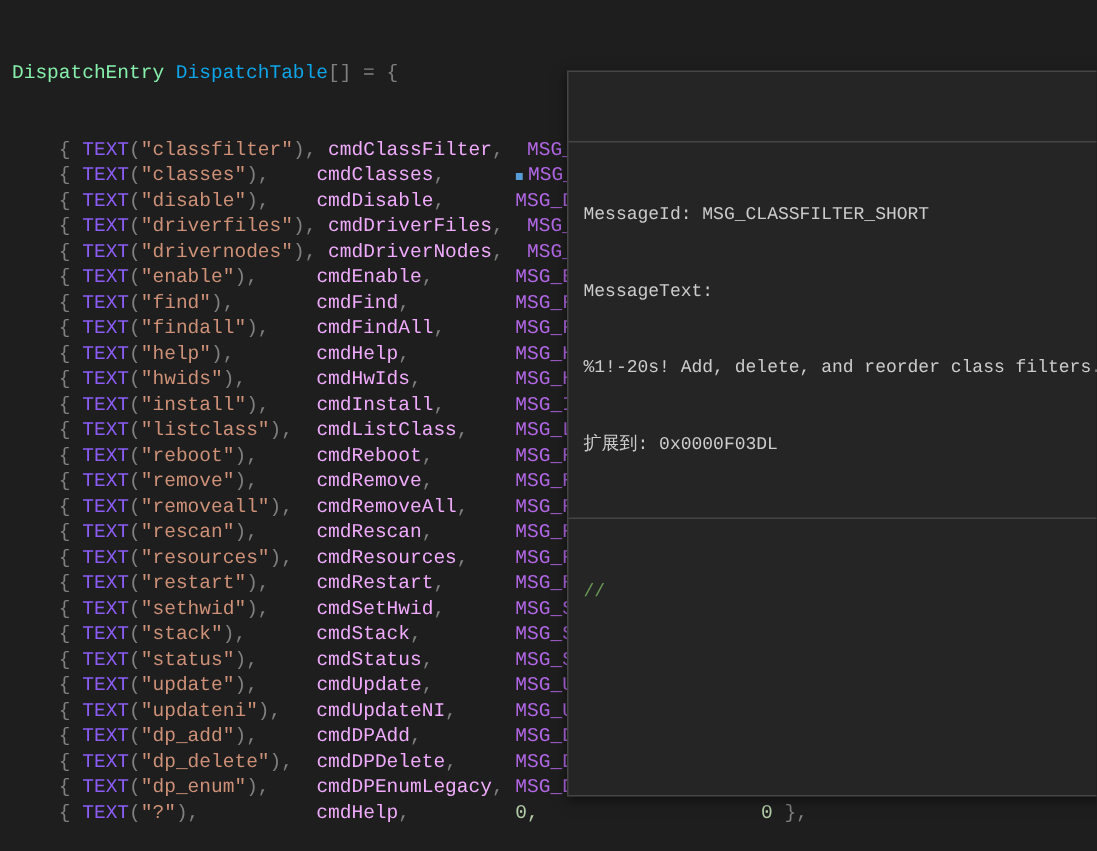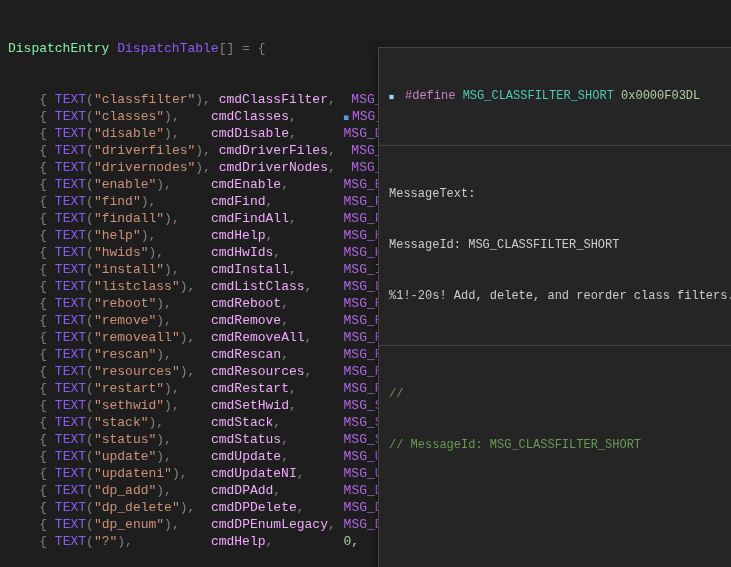--- a/index.html
+++ b/index.html
@@ -1,19 +1,19 @@
 <!DOCTYPE html>
 <html><head>
 <meta charset="utf-8">
 <style>
 html,body{margin:0;padding:0;background:#1e1e1e;color:#d4d4d4;font-family:Consolas,"Courier New",monospace;font-size:13px;line-height:17px;overflow:hidden;width:731px;height:567px}
 .editor{padding:6px 0 0 8px;white-space:pre;position:relative}
 .d{color:#808080} 
 .ty{color:#86efac} 
-.id{color:#8b5cf6} 
+.id{color:#0ea5e9} 
 .kw{color:#8b5cf6} 
 .mc{color:#b267e6} 
 .st{color:#ce9178} 
 .fn{color:#f0abfc} 
 .nu{color:#b5cea8}
 .line{height:17px}
 
 .tooltip{
  position:absolute;left:378px;top:47px;width:340px;
  background:#252526;border:1px solid #454545;color:#cccccc;
@@ -33,28 +33,27 @@
 </head>
 <body>
 
 <div class="editor">
  <div class="line"><span class="ty">DispatchEntry</span> <span class="id">DispatchTable</span><span class="d">[] = {</span></div>
  <div id="rows"><div class="line">    <span class="d">{</span> <span class="kw">TEXT</span><span class="d">(</span><span class="st">"classfilter"</span><span class="d">),</span> <span class="fn">cmdClassFilter</span><span class="d">,</span>  <span class="mc">MSG_CLASSFILTER_SHORT,</span> <span class="mc">MSG_CLASSFILTER_LONG</span> <span class="d">},</span></div><div class="line">    <span class="d">{</span> <span class="kw">TEXT</span><span class="d">(</span><span class="st">"classes"</span><span class="d">),</span>    <span class="fn">cmdClasses</span><span class="d">,</span>      <span class="sq">◼</span><span class="mc">MSG_CLA</span></div><div class="line">    <span class="d">{</span> <span class="kw">TEXT</span><span class="d">(</span><span class="st">"disable"</span><span class="d">),</span>    <span class="fn">cmdDisable</span><span class="d">,</span>      <span class="mc">MSG_DIS</span></div><div class="line">    <span class="d">{</span> <span class="kw">TEXT</span><span class="d">(</span><span class="st">"driverfiles"</span><span class="d">),</span> <span class="fn">cmdDriverFiles</span><span class="d">,</span>  <span class="mc">MSG_DRI</span></div><div class="line">    <span class="d">{</span> <span class="kw">TEXT</span><span class="d">(</span><span class="st">"drivernodes"</span><span class="d">),</span> <span class="fn">cmdDriverNodes</span><span class="d">,</span>  <span class="mc">MSG_DRI</span></div><div class="line">    <span class="d">{</span> <span class="kw">TEXT</span><span class="d">(</span><span class="st">"enable"</span><span class="d">),</span>     <span class="fn">cmdEnable</span><span class="d">,</span>       <span class="mc">MSG_ENA</span></div><div class="line">    <span class="d">{</span> <span class="kw">TEXT</span><span class="d">(</span><span class="st">"find"</span><span class="d">),</span>       <span class="fn">cmdFind</span><span class="d">,</span>         <span class="mc">MSG_FIN</span></div><div class="line">    <span class="d">{</span> <span class="kw">TEXT</span><span class="d">(</span><span class="st">"findall"</span><span class="d">),</span>    <span class="fn">cmdFindAll</span><span class="d">,</span>      <span class="mc">MSG_FIN</span></div><div class="line">    <span class="d">{</span> <span class="kw">TEXT</span><span class="d">(</span><span class="st">"help"</span><span class="d">),</span>       <span class="fn">cmdHelp</span><span class="d">,</span>         <span class="mc">MSG_HEL</span></div><div class="line">    <span class="d">{</span> <span class="kw">TEXT</span><span class="d">(</span><span class="st">"hwids"</span><span class="d">),</span>      <span class="fn">cmdHwIds</span><span class="d">,</span>        <span class="mc">MSG_HWI</span></div><div class="line">    <span class="d">{</span> <span class="kw">TEXT</span><span class="d">(</span><span class="st">"install"</span><span class="d">),</span>    <span class="fn">cmdInstall</span><span class="d">,</span>      <span class="mc">MSG_INS</span></div><div class="line">    <span class="d">{</span> <span class="kw">TEXT</span><span class="d">(</span><span class="st">"listclass"</span><span class="d">),</span>  <span class="fn">cmdListClass</span><span class="d">,</span>    <span class="mc">MSG_LIS</span></div><div class="line">    <span class="d">{</span> <span class="kw">TEXT</span><span class="d">(</span><span class="st">"reboot"</span><span class="d">),</span>     <span class="fn">cmdReboot</span><span class="d">,</span>       <span class="mc">MSG_REB</span></div><div class="line">    <span class="d">{</span> <span class="kw">TEXT</span><span class="d">(</span><span class="st">"remove"</span><span class="d">),</span>     <span class="fn">cmdRemove</span><span class="d">,</span>       <span class="mc">MSG_REM</span></div><div class="line">    <span class="d">{</span> <span class="kw">TEXT</span><span class="d">(</span><span class="st">"removeall"</span><span class="d">),</span>  <span class="fn">cmdRemoveAll</span><span class="d">,</span>    <span class="mc">MSG_REM</span></div><div class="line">    <span class="d">{</span> <span class="kw">TEXT</span><span class="d">(</span><span class="st">"rescan"</span><span class="d">),</span>     <span class="fn">cmdRescan</span><span class="d">,</span>       <span class="mc">MSG_RES</span></div><div class="line">    <span class="d">{</span> <span class="kw">TEXT</span><span class="d">(</span><span class="st">"resources"</span><span class="d">),</span>  <span class="fn">cmdResources</span><span class="d">,</span>    <span class="mc">MSG_RESOURCES_SHORT,</span> <span class="mc">MSG_RESOURCES_LONG</span> <span class="d">},</span></div><div class="line">    <span class="d">{</span> <span class="kw">TEXT</span><span class="d">(</span><span class="st">"restart"</span><span class="d">),</span>    <span class="fn">cmdRestart</span><span class="d">,</span>      <span class="mc">MSG_RESTART_SHORT,</span>   <span class="mc">MSG_RESTART_LONG</span> <span class="d">},</span></div><div class="line">    <span class="d">{</span> <span class="kw">TEXT</span><span class="d">(</span><span class="st">"sethwid"</span><span class="d">),</span>    <span class="fn">cmdSetHwid</span><span class="d">,</span>      <span class="mc">MSG_SETHWID_SHORT,</span>   <span class="mc">MSG_SETHWID_LONG</span> <span class="d">},</span></div><div class="line">    <span class="d">{</span> <span class="kw">TEXT</span><span class="d">(</span><span class="st">"stack"</span><span class="d">),</span>      <span class="fn">cmdStack</span><span class="d">,</span>        <span class="mc">MSG_STACK_SHORT,</span>     <span class="mc">MSG_STACK_LONG</span> <span class="d">},</span></div><div class="line">    <span class="d">{</span> <span class="kw">TEXT</span><span class="d">(</span><span class="st">"status"</span><span class="d">),</span>     <span class="fn">cmdStatus</span><span class="d">,</span>       <span class="mc">MSG_STATUS_SHORT,</span>    <span class="mc">MSG_STATUS_LONG</span> <span class="d">},</span></div><div class="line">    <span class="d">{</span> <span class="kw">TEXT</span><span class="d">(</span><span class="st">"update"</span><span class="d">),</span>     <span class="fn">cmdUpdate</span><span class="d">,</span>       <span class="mc">MSG_UPDATE_SHORT,</span>    <span class="mc">MSG_UPDATE_LONG</span> <span class="d">},</span></div><div class="line">    <span class="d">{</span> <span class="kw">TEXT</span><span class="d">(</span><span class="st">"updateni"</span><span class="d">),</span>   <span class="fn">cmdUpdateNI</span><span class="d">,</span>     <span class="mc">MSG_UPDATENI_SHORT,</span>  <span class="mc">MSG_UPDATENI_LONG</span> <span class="d">},</span></div><div class="line">    <span class="d">{</span> <span class="kw">TEXT</span><span class="d">(</span><span class="st">"dp_add"</span><span class="d">),</span>     <span class="fn">cmdDPAdd</span><span class="d">,</span>        <span class="mc">MSG_DPADD_SHORT,</span>     <span class="mc">MSG_DPADD_LONG</span> <span class="d">},</span></div><div class="line">    <span class="d">{</span> <span class="kw">TEXT</span><span class="d">(</span><span class="st">"dp_delete"</span><span class="d">),</span>  <span class="fn">cmdDPDelete</span><span class="d">,</span>     <span class="mc">MSG_DPDELETE_SHORT,</span>  <span class="mc">MSG_DPDELETE_LONG</span> <span class="d">},</span></div><div class="line">    <span class="d">{</span> <span class="kw">TEXT</span><span class="d">(</span><span class="st">"dp_enum"</span><span class="d">),</span>    <span class="fn">cmdDPEnumLegacy</span><span class="d">,</span> <span class="mc">MSG_DPENUM_SHORT,</span>    <span class="mc">MSG_DPENUM_LONG</span> <span class="d">},</span></div><div class="line">    <span class="d">{</span> <span class="kw">TEXT</span><span class="d">(</span><span class="st">"?"</span><span class="d">),</span>          <span class="fn">cmdHelp</span><span class="d">,</span>         <span class="nu">0,</span>                   <span class="nu">0</span> <span class="d">},</span></div></div>
  
  
 
  <div class="tooltip">
-   <div class="hdr"><span class="icon-define"></span><span>#define</span> <span class="sym">MSG_CLASSFILTER_SHORT</span> <span class="val">0x0000F03DL</span></div>
    <div class="sep"></div>
+   <div>MessageId: MSG_CLASSFILTER_SHORT</div>
    <div>MessageText:</div>
-   <div>MessageId: MSG_CLASSFILTER_SHORT</div>
    <div>%1!-20s! Add, delete, and reorder class filters.</div>
+   <div>扩展到: 0x0000F03DL</div>
    <div class="sep"></div>
    <div class="cm">//</div>
-   <div class="cm">// MessageId: MSG_CLASSFILTER_SHORT</div>
    
    
    
    
    
  </div>
 
  
 </div>
 

